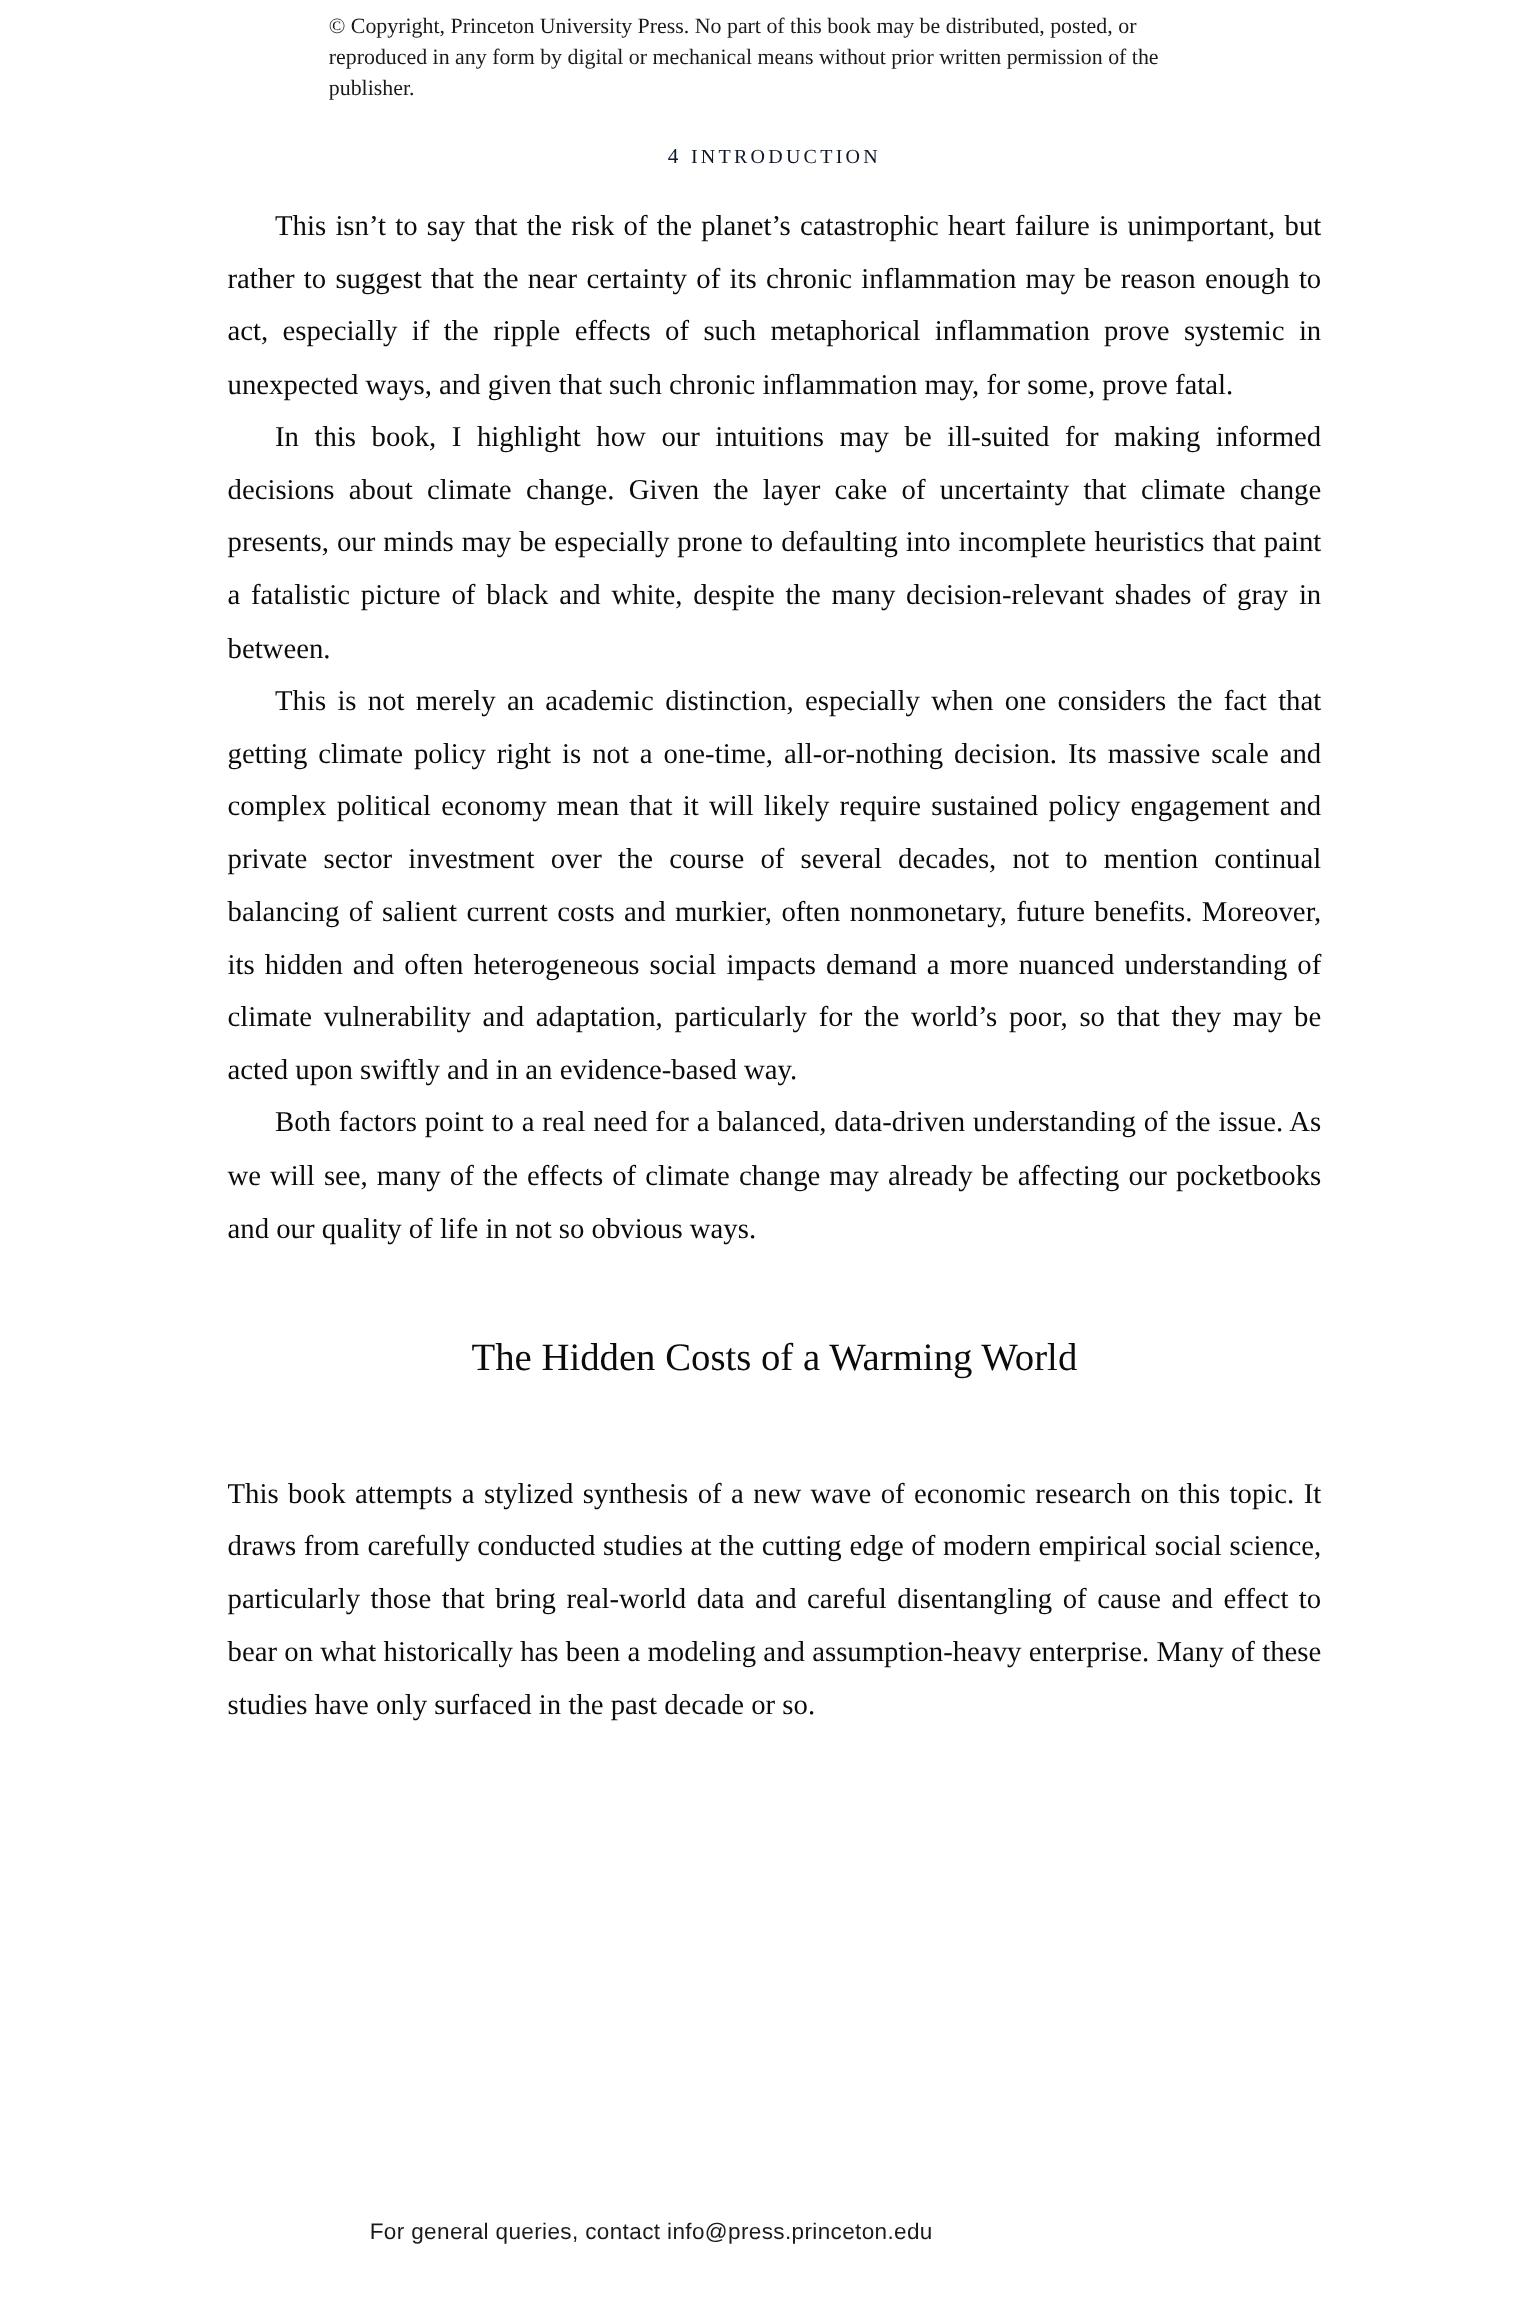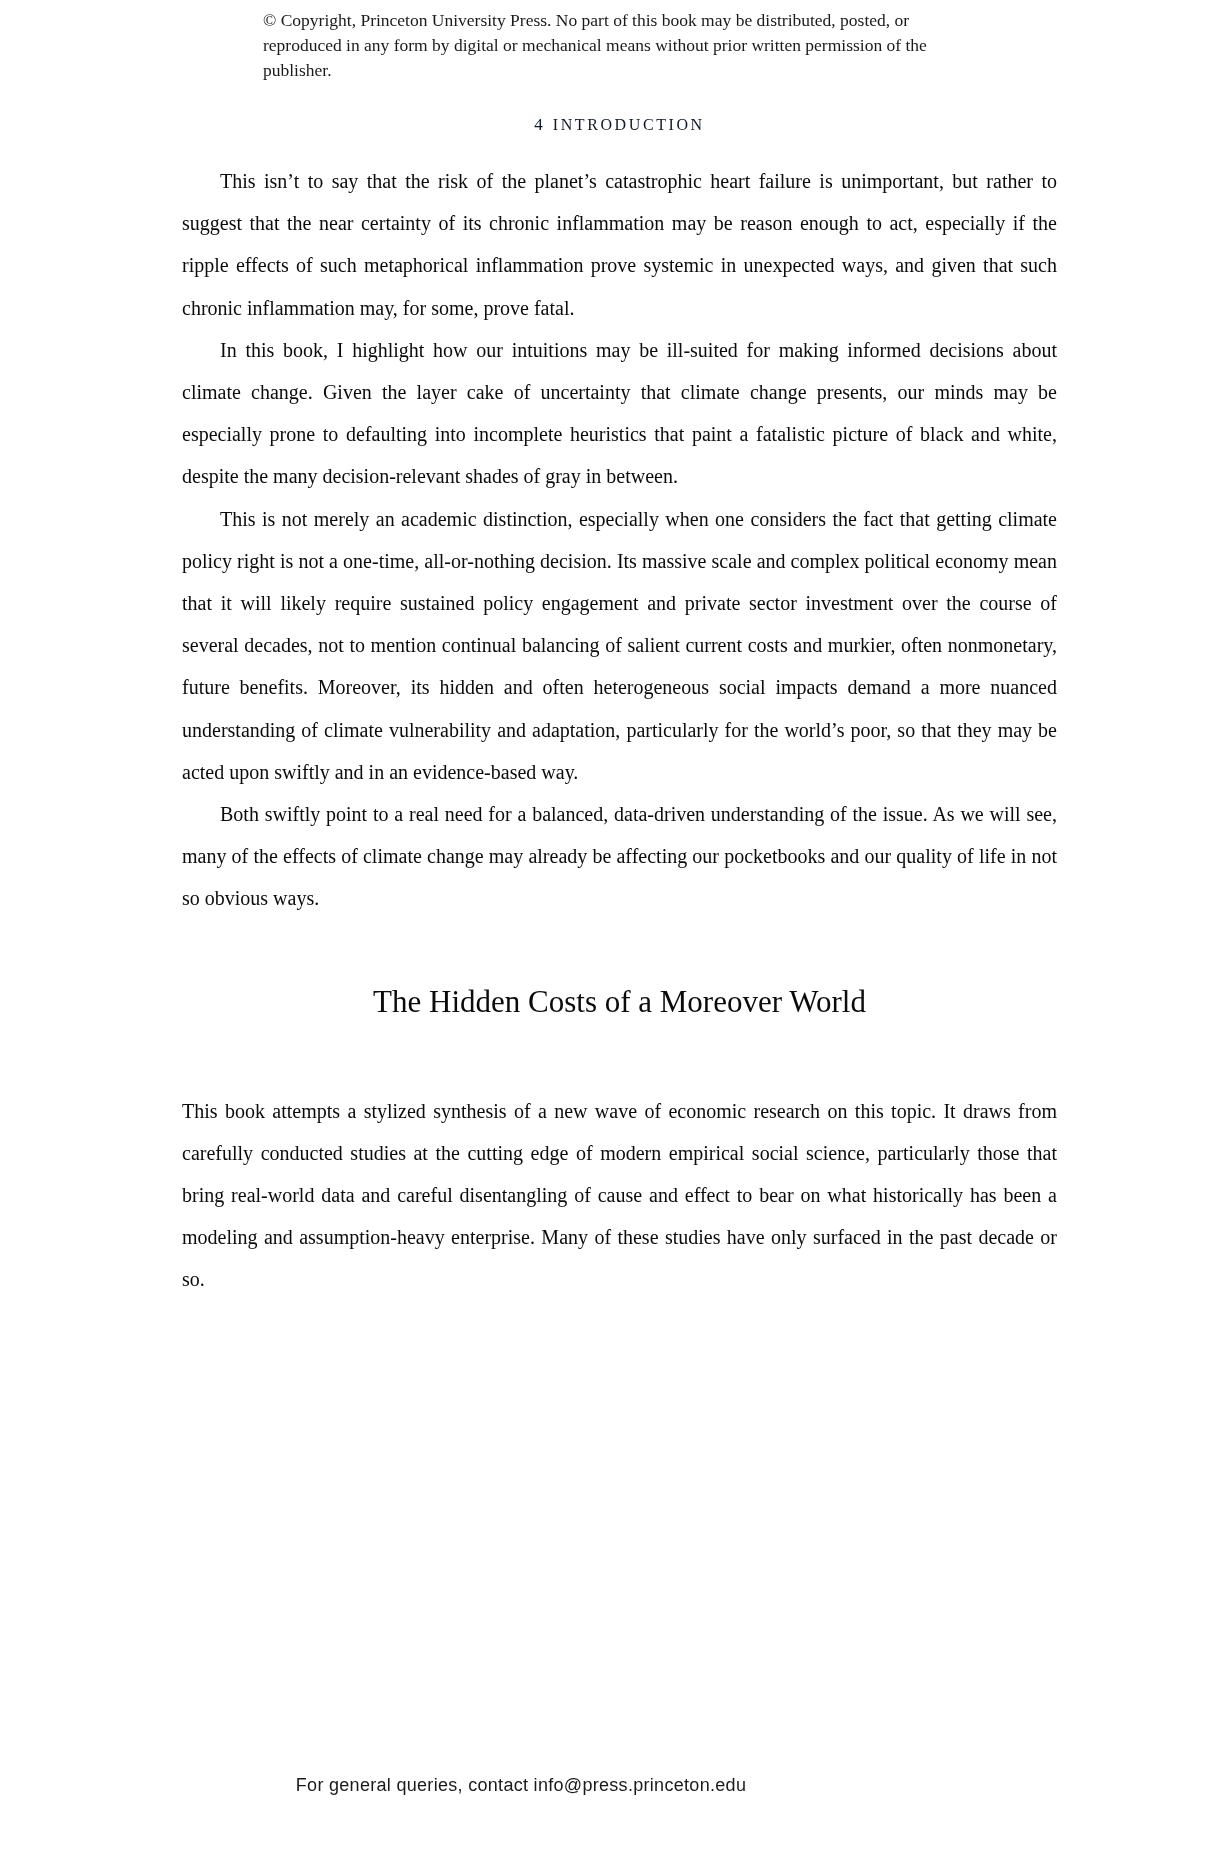--- a/index.html
+++ b/index.html
@@ -51,21 +51,21 @@
     font-size: 16px;
   }
   .body-col {
     position: absolute;
     left: 182px;
     top: 160px;
     width: 875px;
   }
   p.para {
     margin: 0;
-    font-size: 20px;
+    font-size: 23px;
     line-height: 42.2px;
     text-align: justify;
     text-justify: inter-word;
     hyphens: manual;
     color: #0b0b0b;
   }
   p.para.indent {
     text-indent: 38px;
   }
   p.para.noindent {
@@ -102,21 +102,21 @@
   <div class="copyright">© Copyright, Princeton University Press. No part of this book may be distributed, posted, or reproduced in any form by digital or mechanical means without prior written permission of the publisher.</div>
 
   <div class="running-head">
     <span class="folio">4</span><span class="label">INTRODUCTION</span>
   </div>
 
   <div class="body-col">
     <p class="para indent">This isn’t to say that the risk of the planet’s catastrophic heart failure is unimportant, but rather to suggest that the near certainty of its chronic inflammation may be reason enough to act, especially if the ripple effects of such metaphorical inflammation prove systemic in unexpected ways, and given that such chronic inflammation may, for some, prove fatal.</p>
     <p class="para indent">In this book, I highlight how our intuitions may be ill-suited for making informed decisions about climate change. Given the layer cake of uncertainty that climate change presents, our minds may be especially prone to defaulting into incomplete heuristics that paint a fatalistic picture of black and white, despite the many decision-relevant shades of gray in between.</p>
     <p class="para indent">This is not merely an academic distinction, especially when one considers the fact that getting climate policy right is not a one-time, all-or-nothing decision. Its massive scale and complex political economy mean that it will likely require sustained policy engagement and private sector investment over the course of several decades, not to mention continual balancing of salient current costs and murkier, often nonmonetary, future benefits. Moreover, its hidden and often heterogeneous social impacts demand a more nuanced understanding of climate vulnerability and adaptation, particularly for the world’s poor, so that they may be acted upon swiftly and in an evidence-based way.</p>
-    <p class="para indent">Both swiftly point to a real need for a balanced, data-driven understanding of the issue. As we will see, many of the effects of climate change may already be affecting our pocketbooks and our quality of life in not so obvious ways.</p>
+    <p class="para indent">Both factors point to a real need for a balanced, data-driven understanding of the issue. As we will see, many of the effects of climate change may already be affecting our pocketbooks and our quality of life in not so obvious ways.</p>
 
-    <h2 class="section-title">The Hidden Costs of a Moreover World</h2>
+    <h2 class="section-title">The Hidden Costs of a Warming World</h2>
 
     <p class="para noindent">This book attempts a stylized synthesis of a new wave of economic research on this topic. It draws from carefully conducted studies at the cutting edge of modern empirical social science, particularly those that bring real-world data and careful disentangling of cause and effect to bear on what historically has been a modeling and assumption-heavy enterprise. Many of these studies have only surfaced in the past decade or so.</p>
   </div>
 
   <div class="footer">For general queries, contact info@press.princeton.edu</div>
 </div>
 
 </body></html>

